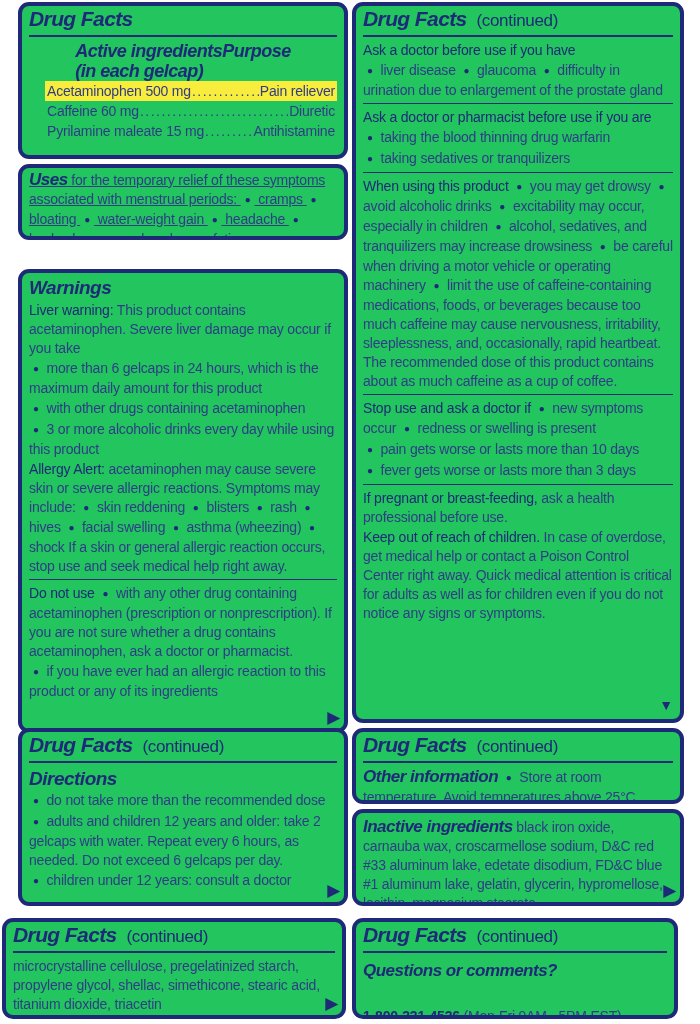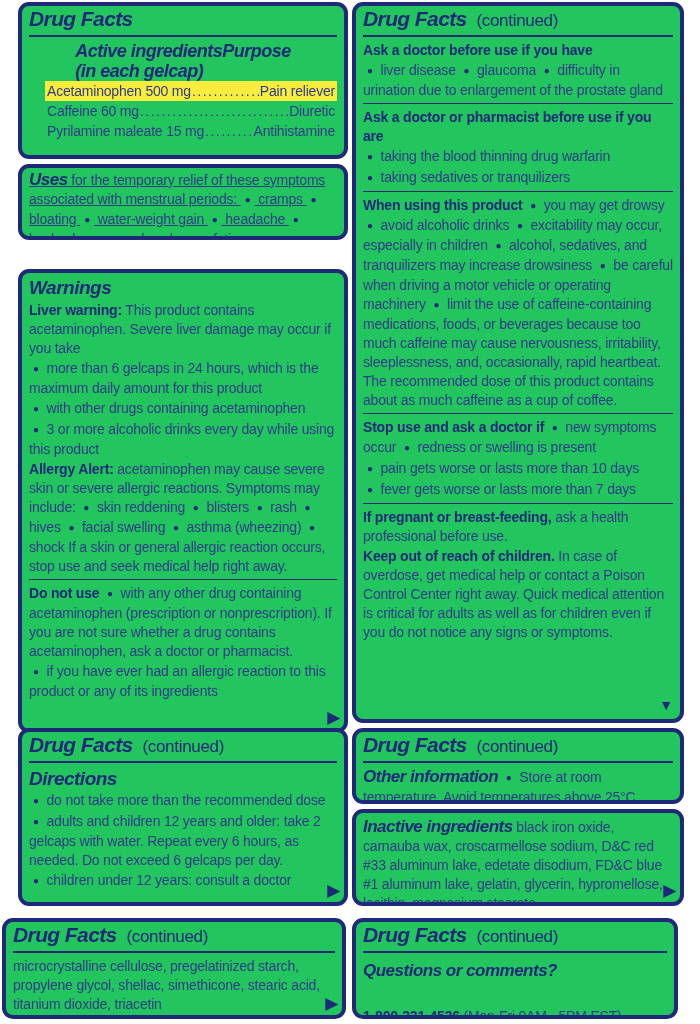--- a/index.html
+++ b/index.html
@@ -15,21 +15,21 @@
     color:var(--text); font-size:14px; line-height:19px; letter-spacing:-0.2px;
   }
   .title-row { padding:1px 0 2px 0; white-space:nowrap; }
   .df { font-style:italic; font-weight:bold; font-size:21px; color:var(--heading); letter-spacing:-0.6px; }
   .cont { font-size:17px; margin-left:6px; color:var(--heading); letter-spacing:-0.3px; }
   .rule { border-top:2px solid var(--heading); margin:2px 0 4px 0; height:0; }
   .rule.thin { border-top-width:1.5px; margin:3px 0 4px 0; }
   .h2 { font-style:italic; font-weight:bold; font-size:18px; color:var(--heading); letter-spacing:-0.5px; line-height:21px; }
   .para { margin:0 0 1px 0; }
   .para .h { font-style:italic; font-weight:bold; font-size:17px; color:var(--heading); letter-spacing:-0.5px; }
-  .para .b { font-weight:bold; color:var(--heading); }
+  .para .b { font-weight:normal; color:var(--heading); }
   .bullet { color:var(--heading); font-size:10px; display:inline-block; margin:0 4px; transform:translateY(-1.5px); }
   .ing-row { display:flex; align-items:baseline; line-height:20px; padding:0 2px;margin-left:16px; }
   .ing-row .dots { flex:1; overflow:hidden; white-space:nowrap; letter-spacing:1.5px; margin:0 1px; }
   .ing-row.hl { background:var(--highlight); }
   .ai-head { display:flex; justify-content:center; align-items:flex-start; }
   .ai-head .left div { line-height:20px; }
   .arrow { position:absolute; color:var(--heading); }
   .arrow.r { right:4px; bottom:2px; font-size:17px; }
   .arrow.d { right:7px; bottom:4px; font-size:14px; }
   .phone-line { line-height:20px;margin-top:24px; }
@@ -103,21 +103,21 @@
   <p class="para"><span class="bullet">●</span><span> liver disease   </span><span class="bullet">●</span><span> glaucoma   </span><span class="bullet">●</span><span> difficulty in urination due to enlargement of the prostate gland</span></p>
   <div class="rule thin"></div>
   <p class="para"><span class="b">Ask a doctor or pharmacist before use if you are</span></p>
   <p class="para"><span class="bullet">●</span><span> taking the blood thinning drug warfarin</span></p>
   <p class="para"><span class="bullet">●</span><span> taking sedatives or tranquilizers</span></p>
   <div class="rule thin"></div>
   <p class="para"><span class="b">When using this product</span><span>  </span><span class="bullet">●</span><span> you may get drowsy   </span><span class="bullet">●</span><span> avoid alcoholic drinks   </span><span class="bullet">●</span><span> excitability may occur, especially in children   </span><span class="bullet">●</span><span> alcohol, sedatives, and tranquilizers may increase drowsiness   </span><span class="bullet">●</span><span> be careful when driving a motor vehicle or operating machinery   </span><span class="bullet">●</span><span> limit the use of caffeine-containing medications, foods, or beverages because too much caffeine may cause nervousness, irritability, sleeplessness, and, occasionally, rapid heartbeat. The recommended dose of this product contains about as much caffeine as a cup of coffee.</span></p>
   <div class="rule thin"></div>
   <p class="para"><span class="b">Stop use and ask a doctor if</span><span>  </span><span class="bullet">●</span><span> new symptoms occur   </span><span class="bullet">●</span><span> redness or swelling is present</span></p>
   <p class="para"><span class="bullet">●</span><span> pain gets worse or lasts more than 10 days</span></p>
-  <p class="para"><span class="bullet">●</span><span> fever gets worse or lasts more than 7 days</span></p>
+  <p class="para"><span class="bullet">●</span><span> fever gets worse or lasts more than 3 days</span></p>
   <div class="rule thin"></div>
   <p class="para"><span class="b">If pregnant or breast-feeding,</span><span> ask a health professional before use.</span></p>
   <p class="para"><span class="b">Keep out of reach of children.</span><span>  In case of overdose, get medical help or contact a Poison Control Center right away.  Quick medical attention is critical for adults as well as for children even if you do not notice any signs or symptoms.</span></p>
   <span class="arrow d">▼</span>
 </section>
 
 <section class="box" id="box-directions">
   <div class="title-row">
     <span class="df">Drug Facts</span>
     <span class="cont">(continued)</span>

